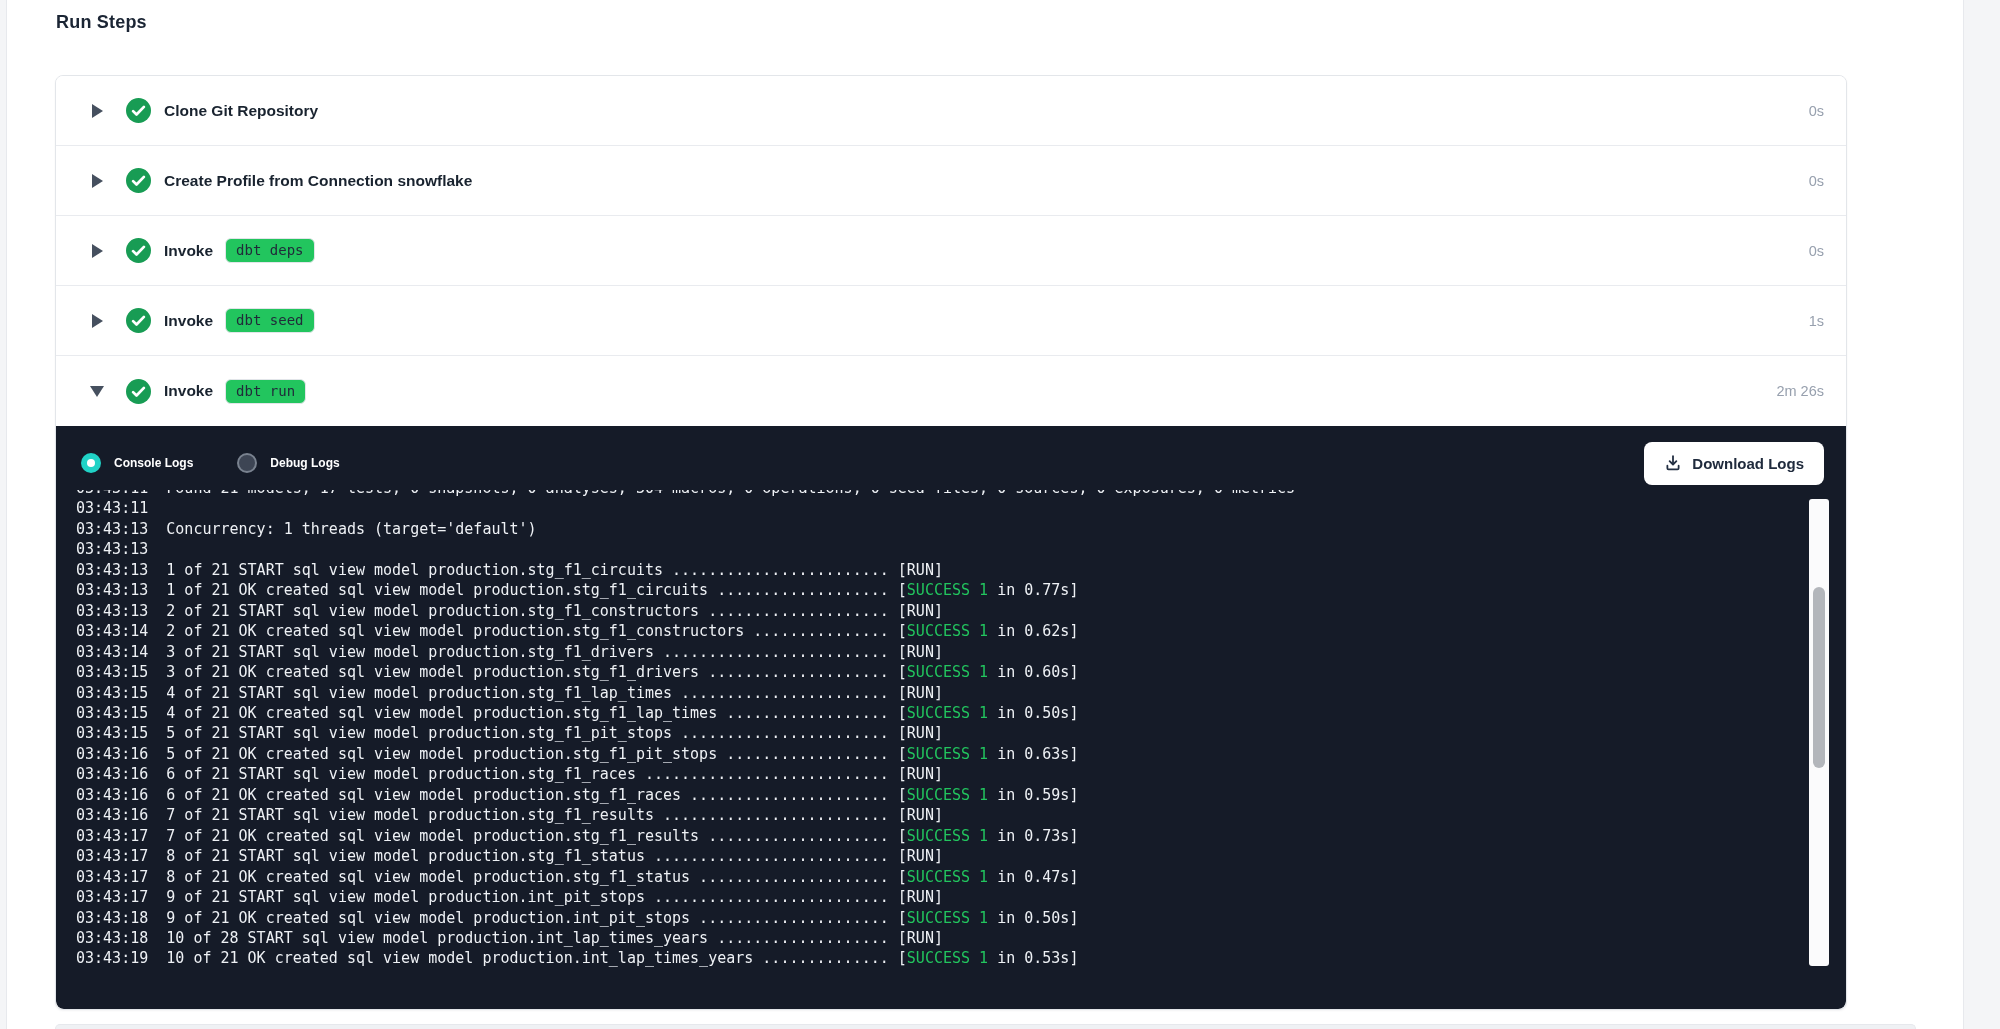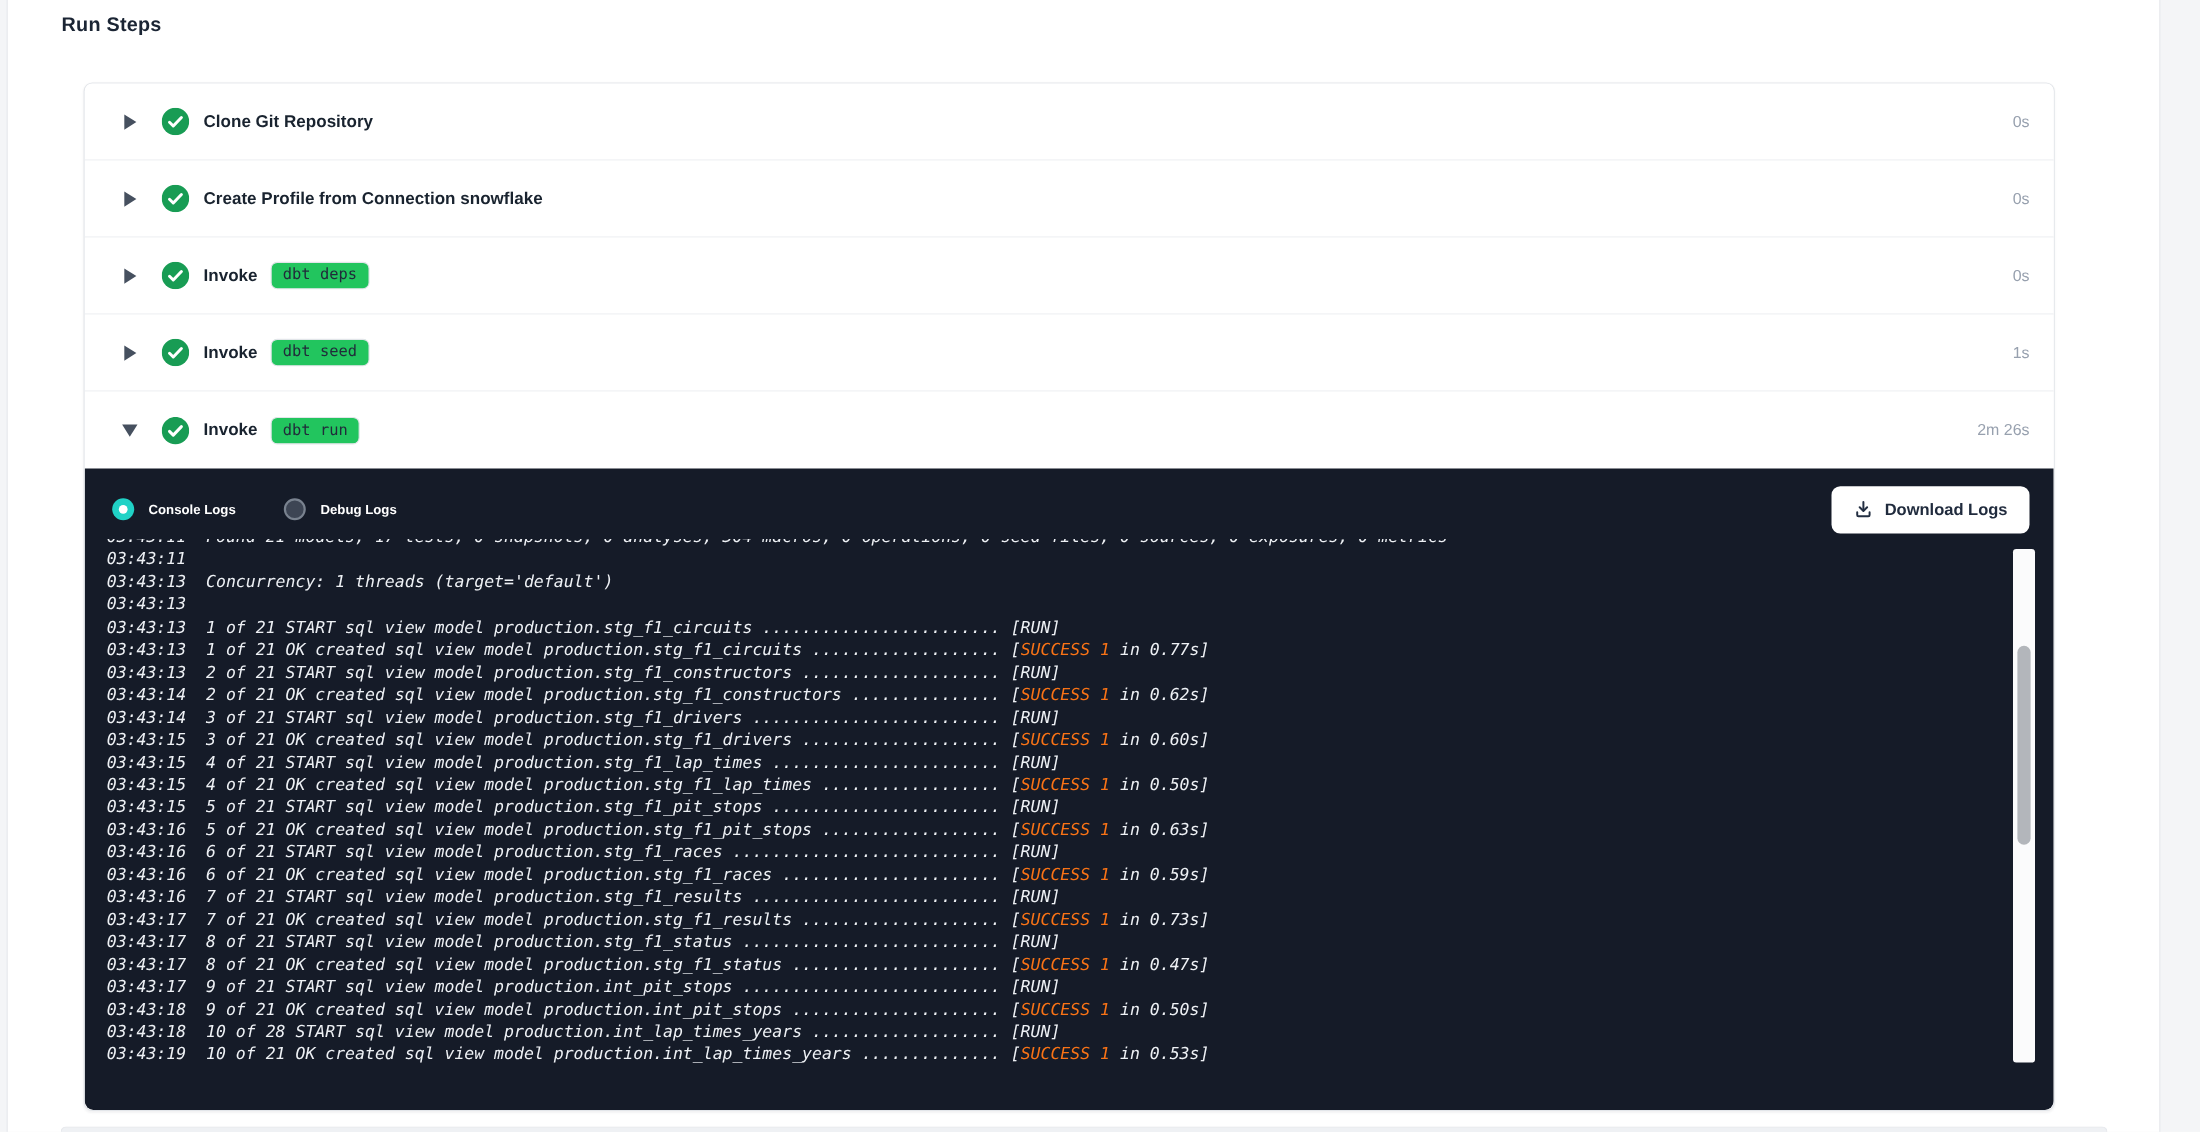--- a/index.html
+++ b/index.html
@@ -9,21 +9,21 @@
                 background:#f4f5f7; border-right:1px solid #e7e9ed; }
   .rail-right { position:absolute; right:0; top:0; bottom:0; width:37px;
                 background:#f4f5f7; border-left:1px solid #e7e9ed; }
 
   .content { position:absolute; left:0; top:0; right:0; bottom:0; }
   h1.page-title { position:absolute; left:56px; top:12px; font-size:18px; font-weight:700;
                   color:#1b2534; letter-spacing:.2px; }
 
   .card { position:absolute; left:55px; top:75px; width:1792px;
           background:#fff; border:1px solid #e3e6ea; border-radius:8px;
-          box-shadow:0 1px 2px rgba(16,24,40,.05); overflow:hidden;margin-left:21px; }
+          box-shadow:0 1px 2px rgba(16,24,40,.05); overflow:hidden; }
 
   .step-row { display:flex; align-items:center; height:70px; padding:0 22px 0 33px;
               border-bottom:1px solid #e9ebef; background:#fff; cursor:pointer; }
   .step-row:last-of-type { border-bottom:none; }
 
   .caret-box { width:16px; display:flex; justify-content:center; align-items:center; }
   .caret { width:0; height:0; }
   .caret.right { border-top:7px solid transparent; border-bottom:7px solid transparent;
                  border-left:11px solid #46505f; }
   .caret.down  { border-left:7px solid transparent; border-right:7px solid transparent;
@@ -50,24 +50,24 @@
   .radio.off { background:#3d4554; border:2px solid #79828f; }
   .radio-label { margin-left:13px; font-size:12px; font-weight:700; color:#ffffff; }
 
   .download-btn { margin-left:auto; height:43px; display:flex; align-items:center; gap:10px;
                   background:#ffffff; border:none; border-radius:8px; padding:0 20px;
                   font-family:"Liberation Sans", sans-serif;
                   font-size:15px; font-weight:600; color:#202b3d; cursor:pointer; }
 
   .log-viewport { position:absolute; left:0; right:40px; top:64px; bottom:14px;
                   overflow:hidden; padding-left:20px; }
-  .log-lines { margin-top:-12px;font-style:italic; }
+  .log-lines { margin-top:-12px; }
   .log-line { font-family:"DejaVu Sans Mono", monospace; font-size:15px; line-height:20.45px;
               color:#eef1f5; white-space:pre; }
-  .log-line .ok { color:#f97316; }
+  .log-line .ok { color:#22c55e; }
 
   .sb-track { position:absolute; right:17px; top:73px; width:20px; height:467px;
               background:#fbfbfc; border-radius:3px; }
   .sb-thumb { position:absolute; left:4px; top:88px; width:12px; height:181px;
               background:#b3b6bb; border-radius:6px; }
 
   .next-card-edge { position:absolute; left:55px; right:84px; bottom:0; height:5px;
                     background:#eff1f4; border:1px solid #e6e8ec; border-bottom:none;
                     border-radius:8px 8px 0 0; }
 </style>

